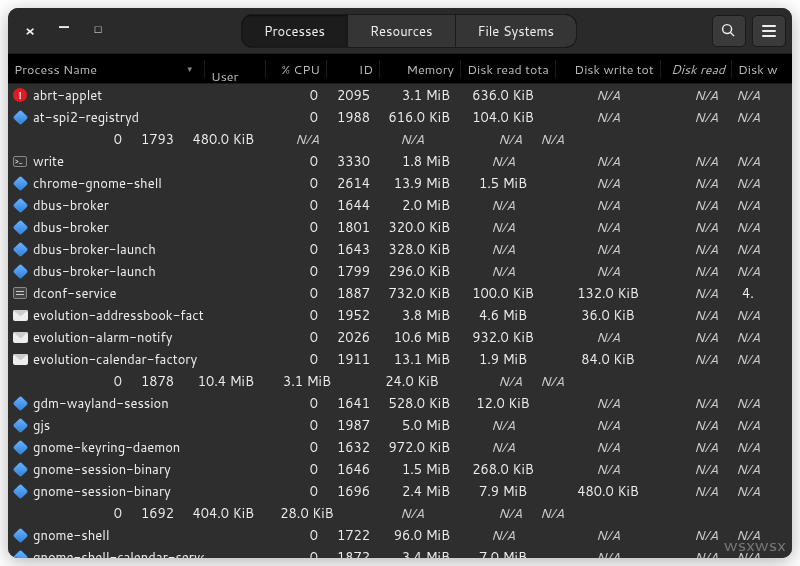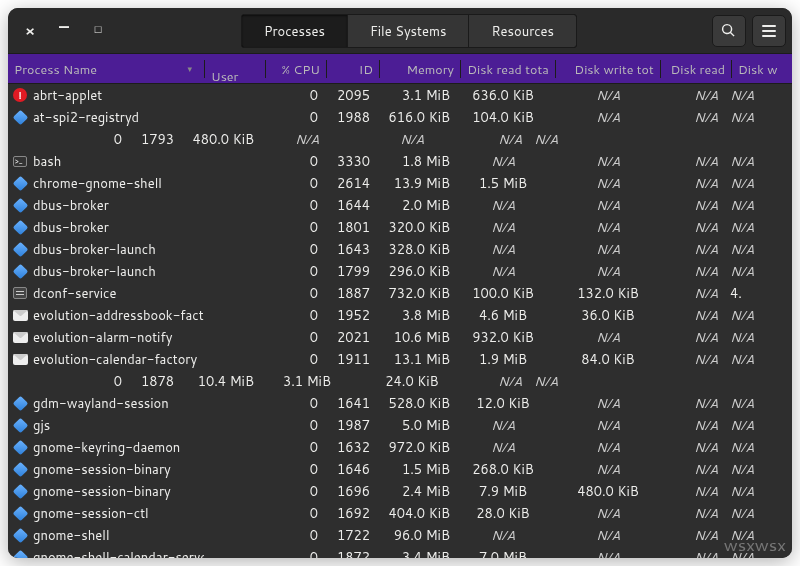--- a/index.html
+++ b/index.html
@@ -41,21 +41,21 @@
     font-size: 14px;
     font-weight: bold;
     cursor: pointer;
     width: 16px;
     text-align: center;
   }
   .tab-switch {
     display: flex;
     margin: 0 auto;
     background: #000000;
-    border-radius: 3px;
+    border-radius: 11px;
     overflow: hidden;
     border: 1px solid #1a1a1a;
   }
   .tab {
     padding: 7px 22px;
     font-size: 13px;
     cursor: pointer;
     border-right: 1px solid #1a1a1a;
     background: #353535;
   }
@@ -78,36 +78,36 @@
     align-items: center;
     justify-content: center;
     cursor: pointer;
   }
   .tool-btn svg { fill: #eeeeec; }
   .hamburger-lines { display:flex; flex-direction:column; gap:3px;}
   .hamburger-lines span { display:block; width:14px; height:2px; background:#eeeeec; border-radius:1px;}
   .columns-header {
     display: flex;
     height: 30px;
-    background: #4c1d95;
+    background: #000000;
     border-bottom: 1px solid #1c1c1c;
     align-items: center;
     color: #bababa;
     font-size: 12.5px;
   }
   .col { padding: 0 6px; overflow: hidden; white-space: nowrap; }
   .c-name  { width: 196px; display:flex; align-items:center; gap:4px; }
   .c-user  { width: 60px; margin-top: 14px; }
   .c-cpu   { width: 60px; text-align: right; }
   .c-id    { width: 52px; text-align: right; }
   .c-mem   { width: 80px; text-align: right; }
   .c-drt   { width: 94px; text-align: center; }
   .c-dwt   { width: 92px; text-align: center; margin-left: 12px; }
-  .c-dr    { width: 70px; text-align: right; }
-  .c-dw    { width: 50px; text-align: left; padding-right:8px;}
+  .c-dr    { width: 70px; text-align: right; font-style: italic; }
+  .c-dw    { width: 50px; text-align: center; padding-right:8px;}
   .sort-ind { font-size: 9px; margin-left: auto; margin-right: 6px; color:#888;}
   .vdiv { width:1px; height:18px; background:#1c1c1c;}
   .rows {
     flex: 1;
     overflow: hidden;
     background: #2e2e2e;
   }
   .row {
     display: flex;
     height: 22px;
@@ -165,22 +165,22 @@
 
   <div class="headerbar">
     <div class="win-controls">
       <div class="win-btn">×</div>
       <div class="win-btn" style="font-size:18px;line-height:8px;">‒</div>
       <div class="win-btn" style="font-size:11px;">□</div>
     </div>
 
     <div class="tab-switch">
       <div class="tab active">Processes</div>
+      <div class="tab">Resources</div>
       <div class="tab">File Systems</div>
-      <div class="tab">Resources</div>
     </div>
 
     <div class="toolbar-right">
       <div class="tool-btn">
         <svg width="15" height="15" viewBox="0 0 16 16">
             <path d="M6.5 1a5.5 5.5 0 014.38 8.82l3.65 3.65-1.06 1.06-3.65-3.65A5.5 5.5 0 116.5 1zm0 1.5a4 4 0 100 8 4 4 0 000-8z"></path>
           </svg>
       </div>
       <div class="tool-btn">
         <div class="hamburger-lines">
@@ -256,21 +256,21 @@
         <div class="col c-drt na">N/A</div>
         <div class="col c-dwt na">N/A</div>
         <div class="col c-dr na">N/A</div>
         <div class="col c-dw na">N/A</div>
       </div>
       <div class="row">
         <div class="col c-name">
           <span class="picon">
             <span class="term"></span>
           </span>
-          <span>bash</span>
+          <span>write</span>
         </div>
         <div class="col c-user"></div>
         <div class="col c-cpu">0</div>
         <div class="col c-id">3330</div>
         <div class="col c-mem">1.8 MiB</div>
         <div class="col c-drt na">N/A</div>
         <div class="col c-dwt na">N/A</div>
         <div class="col c-dr na">N/A</div>
         <div class="col c-dw na">N/A</div>
       </div>
@@ -388,21 +388,21 @@
       </div>
       <div class="row">
         <div class="col c-name">
           <span class="picon">
             <span class="envelope"></span>
           </span>
           <span>evolution-alarm-notify</span>
         </div>
         <div class="col c-user"></div>
         <div class="col c-cpu">0</div>
-        <div class="col c-id">2021</div>
+        <div class="col c-id">2026</div>
         <div class="col c-mem">10.6 MiB</div>
         <div class="col c-drt">932.0 KiB</div>
         <div class="col c-dwt na">N/A</div>
         <div class="col c-dr na">N/A</div>
         <div class="col c-dw na">N/A</div>
       </div>
       <div class="row">
         <div class="col c-name">
           <span class="picon">
             <span class="envelope"></span>
@@ -502,26 +502,20 @@
         <div class="col c-user"></div>
         <div class="col c-cpu">0</div>
         <div class="col c-id">1696</div>
         <div class="col c-mem">2.4 MiB</div>
         <div class="col c-drt">7.9 MiB</div>
         <div class="col c-dwt">480.0 KiB</div>
         <div class="col c-dr na">N/A</div>
         <div class="col c-dw na">N/A</div>
       </div>
       <div class="row">
-        <div class="col c-name">
-          <span class="picon">
-            <span class="diamond"></span>
-          </span>
-          <span>gnome-session-ctl</span>
-        </div>
         <div class="col c-user"></div>
         <div class="col c-cpu">0</div>
         <div class="col c-id">1692</div>
         <div class="col c-mem">404.0 KiB</div>
         <div class="col c-drt">28.0 KiB</div>
         <div class="col c-dwt na">N/A</div>
         <div class="col c-dr na">N/A</div>
         <div class="col c-dw na">N/A</div>
       </div>
       <div class="row">

